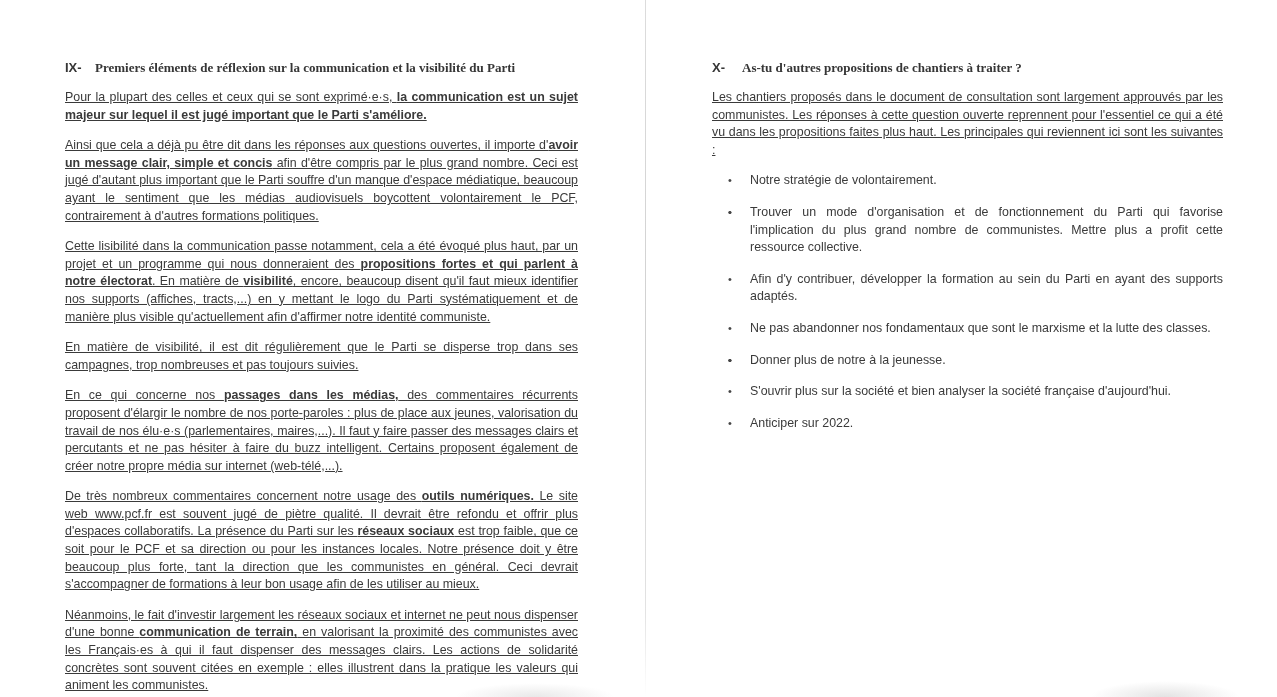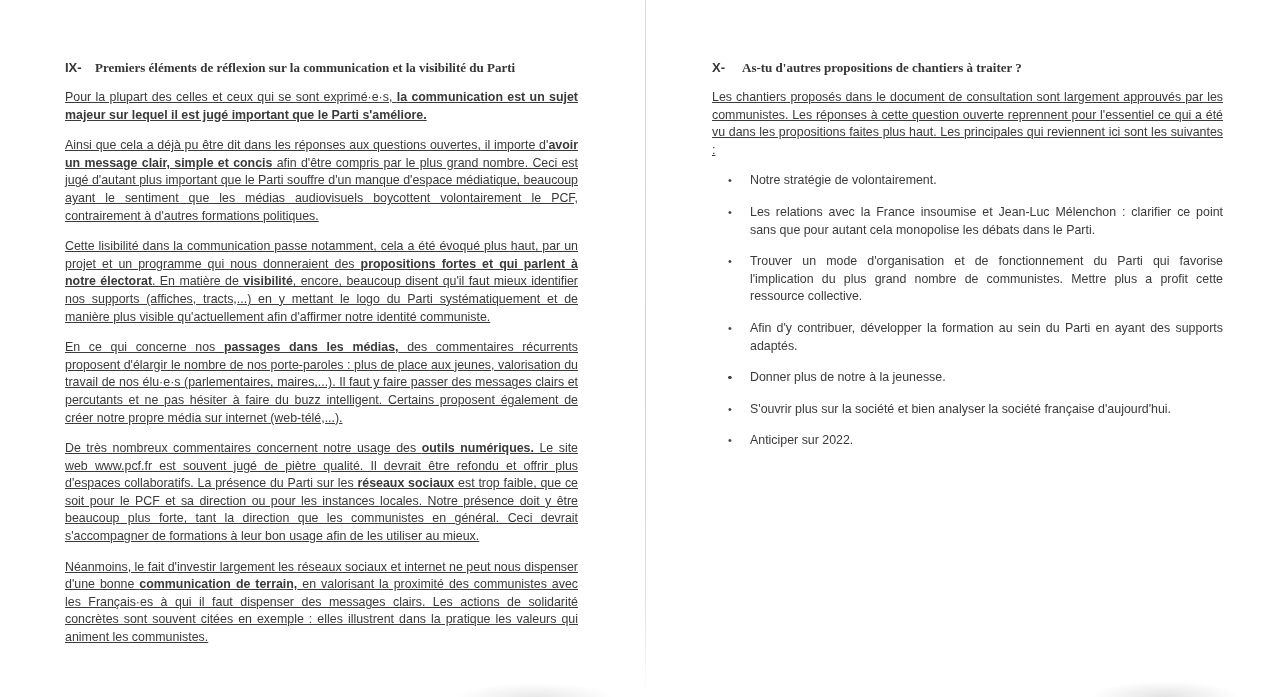--- a/index.html
+++ b/index.html
@@ -78,40 +78,41 @@
 
   <div class="page page-left">
     <div class="heading">
       <span class="num">IX-</span>
       <span class="htext">Premiers éléments de réflexion sur la communication et la visibilité du Parti</span>
     </div>
     <div class="body-text">
         <p class="para"><span>Pour la plupart des celles et ceux qui se sont exprimé·e·s, </span><span class="b">la communication est un sujet majeur sur lequel il est jugé important que le Parti s'améliore.</span></p>
         <p class="para"><span>Ainsi que cela a déjà pu être dit dans les réponses aux questions ouvertes, il importe d'</span><span class="b">avoir un message clair, simple et concis</span><span> afin d'être compris par le plus grand nombre. Ceci est jugé d'autant plus important que le Parti souffre d'un manque d'espace médiatique, beaucoup ayant le sentiment que les médias audiovisuels boycottent volontairement le PCF, contrairement à d'autres formations politiques.</span></p>
         <p class="para"><span>Cette lisibilité dans la communication passe notamment, cela a été évoqué plus haut, par un projet et un programme qui nous donneraient des </span><span class="b">propositions fortes et qui parlent à notre électorat</span><span>. En matière de </span><span class="b">visibilité</span><span>, encore, beaucoup disent qu'il faut mieux identifier nos supports (affiches, tracts,...) en y mettant le logo du Parti systématiquement et de manière plus visible qu'actuellement afin d'affirmer notre identité communiste.</span></p>
+        <p class="para"><span>En matière de visibilité, il est dit régulièrement que le Parti se disperse trop dans ses campagnes, trop nombreuses et pas toujours suivies.</span></p>
         <p class="para"><span>En ce qui concerne nos </span><span class="b">passages dans les médias,</span><span> des commentaires récurrents proposent d'élargir le nombre de nos porte-paroles : plus de place aux jeunes, valorisation du travail de nos élu·e·s (parlementaires, maires,...). Il faut y faire passer des messages clairs et percutants et ne pas hésiter à faire du buzz intelligent. Certains proposent également de créer notre propre média sur internet (web-télé,...).</span></p>
         <p class="para"><span>De très nombreux commentaires concernent notre usage des </span><span class="b">outils numériques.</span><span> Le site web </span><span class="u">www.pcf.fr</span><span> est souvent jugé de piètre qualité. Il devrait être refondu et offrir plus d'espaces collaboratifs. La présence du Parti sur les </span><span class="b">réseaux sociaux</span><span> est trop faible, que ce soit pour le PCF et sa direction ou pour les instances locales. Notre présence doit y être beaucoup plus forte, tant la direction que les communistes en général. Ceci devrait s'accompagner de formations à leur bon usage afin de les utiliser au mieux.</span></p>
         <p class="para"><span>Néanmoins, le fait d'investir largement les réseaux sociaux et internet ne peut nous dispenser d'une bonne </span><span class="b">communication de terrain,</span><span> en valorisant la proximité des communistes avec les Français·es à qui il faut dispenser des messages clairs. Les actions de solidarité concrètes sont souvent citées en exemple : elles illustrent dans la pratique les valeurs qui animent les communistes.</span></p>
       </div>
   </div>
 
   <div class="page page-right">
     <div class="heading">
       <span class="num">X-</span>
       <span class="htext">As-tu d'autres propositions de chantiers à traiter ?</span>
     </div>
     <div class="body-text">
         <p class="para"><span>Les chantiers proposés dans le document de consultation sont largement approuvés par les communistes. Les réponses à cette question ouverte reprennent pour l'essentiel ce qui a été vu dans les propositions faites plus haut. Les principales qui reviennent ici sont les suivantes :</span></p>
       </div>
     <div class="body-text bullet-list">
         <div class="bullet-item"><span class="bullet-marker">•</span><span>Notre stratégie de volontairement.</span></div>
-        <div class="bullet-item"><span class="bullet-marker">•</span><span>Les relations avec la France insoumise et Jean-Luc Mélenchon : clarifier ce point sans que pour autant cela monopolise les débats dans le Parti.</span></div>
+        <div class="bullet-item"><span class="bullet-marker">•</span></div>
         <div class="bullet-item"><span class="bullet-marker">•</span><span>Trouver un mode d'organisation et de fonctionnement du Parti qui favorise l'implication du plus grand nombre de communistes. Mettre plus a profit cette ressource collective.</span></div>
         <div class="bullet-item"><span class="bullet-marker">•</span><span>Afin d'y contribuer, développer la formation au sein du Parti en ayant des supports adaptés.</span></div>
-        <div class="bullet-item"><span class="bullet-marker">•</span></div>
+        <div class="bullet-item"><span class="bullet-marker">•</span><span>Ne pas abandonner nos fondamentaux que sont le marxisme et la lutte des classes.</span></div>
         <div class="bullet-item"><span class="bullet-marker">•</span></div>
         <div class="bullet-item"><span class="bullet-marker">•</span></div>
         <div class="bullet-item"><span class="bullet-marker">•</span><span>Donner plus de notre à la jeunesse.</span></div>
         <div class="bullet-item"><span class="bullet-marker">•</span><span>S'ouvrir plus sur la société et bien analyser la société française d'aujourd'hui.</span></div>
         <div class="bullet-item"><span class="bullet-marker">•</span><span>Anticiper sur 2022.</span></div>
       </div>
   </div>
 
   <div class="smudge smudge-a"></div>
   <div class="smudge smudge-b"></div>

